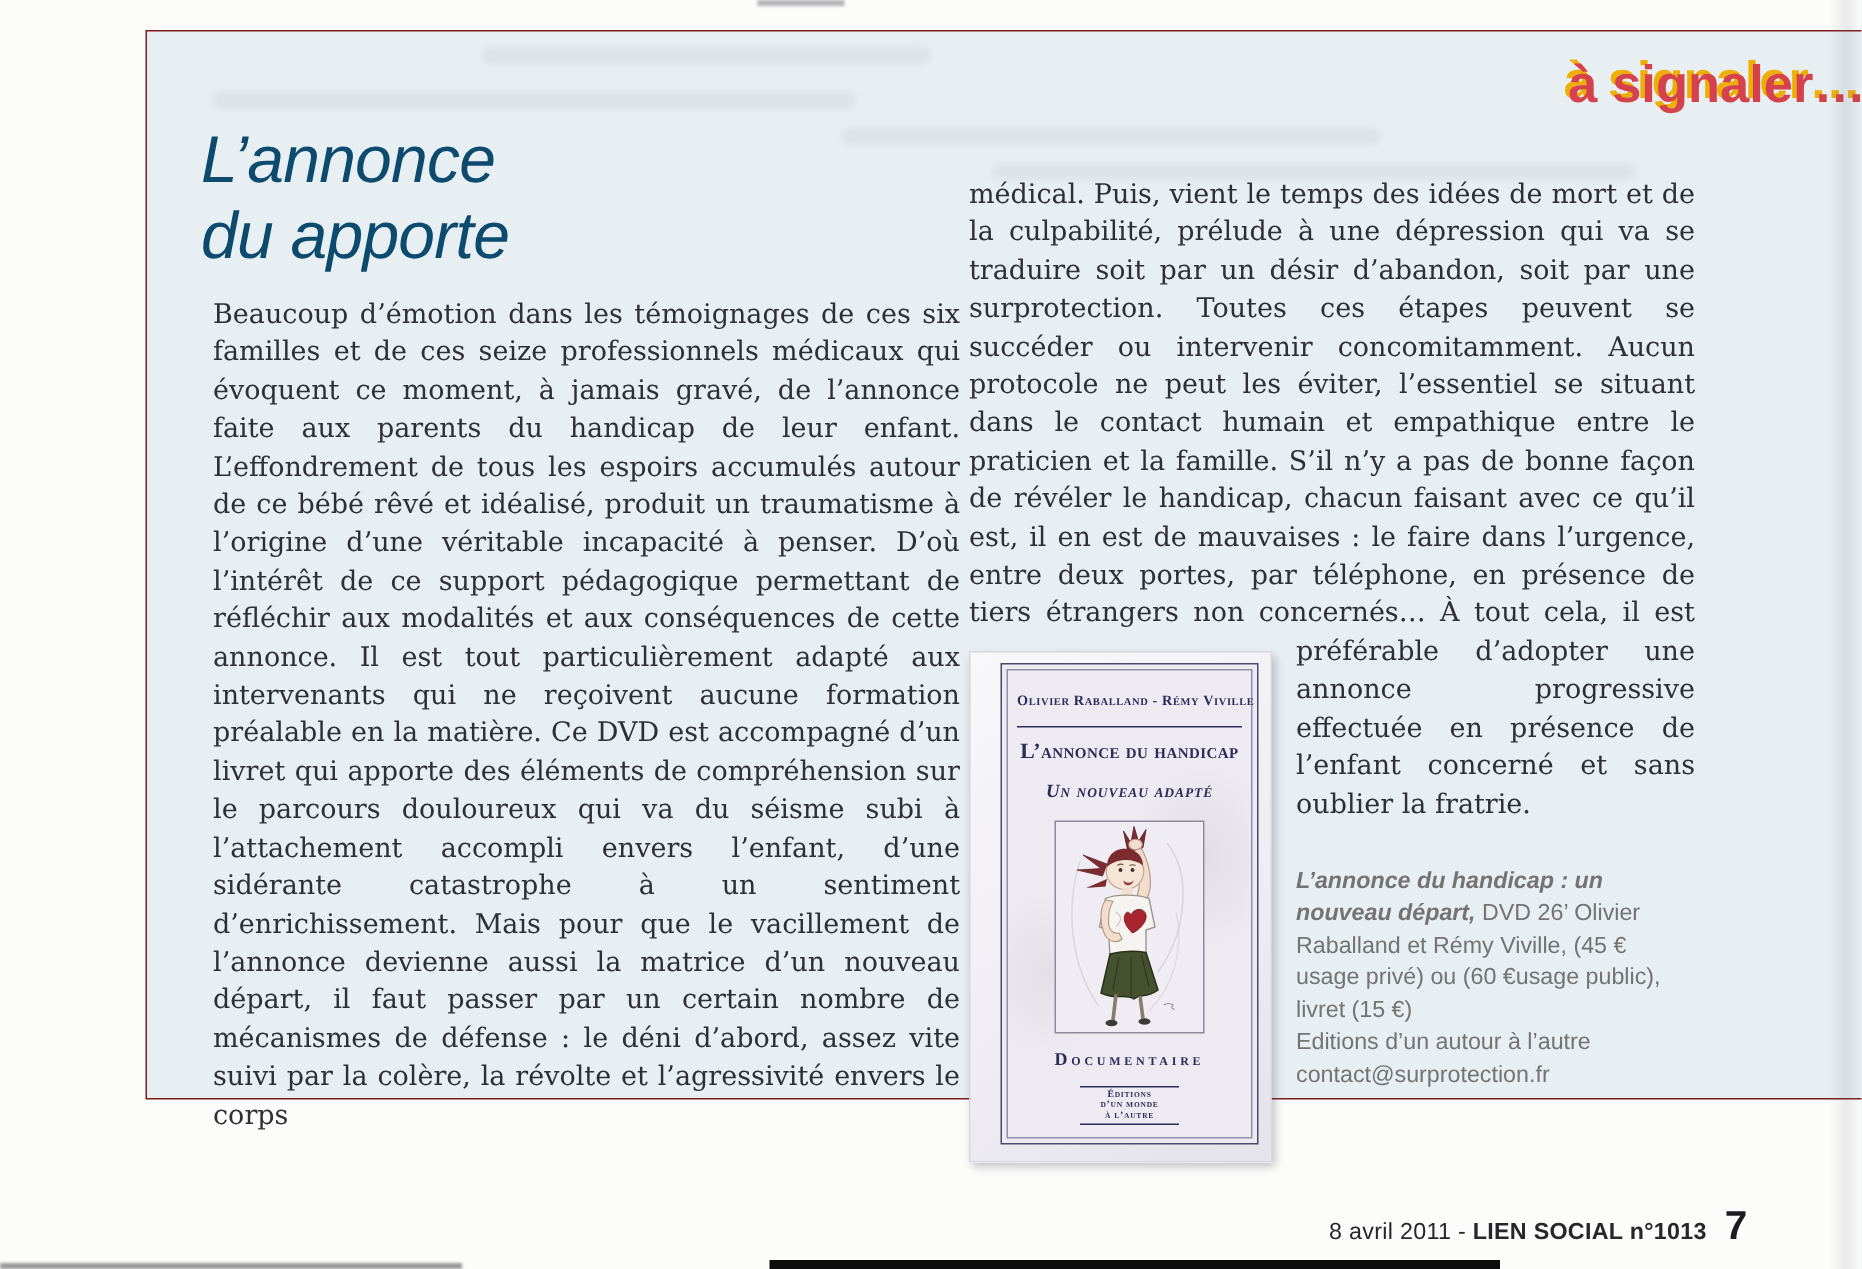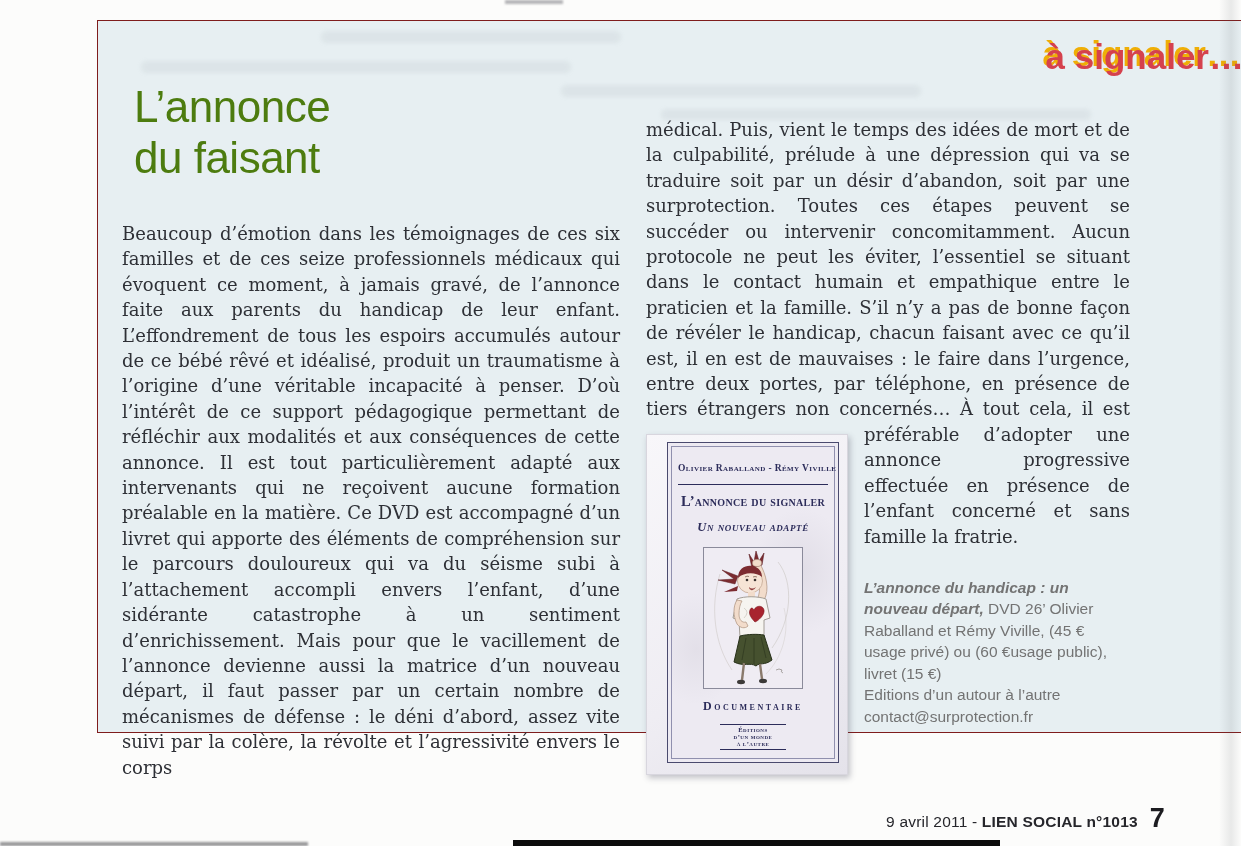--- a/index.html
+++ b/index.html
@@ -30,33 +30,33 @@
   
   .section-label {
     position:absolute; top:16px; right:28px;
     font-size:35px; font-weight:bold; letter-spacing:0;
     color:#d5414d;
     text-shadow:-3px -3px 0 #efae06;
   }
   .article-title {
     position:absolute; left:36px; top:60px;
     font-size:44px; line-height:51px; font-weight:400;
-    letter-spacing:-.5px; color:#4d7c0f;
+    letter-spacing:-.5px; color:#0c4a6e;font-style:italic;
   }
   .article-title span { display:block; }
 
   
   .col {
     position:absolute;
     font-family:"DejaVu Serif", serif;
     font-size:18px; line-height:25.4px;
     color:#2e3036;
     text-align:justify;
   }
-  .col-left  { left:24px;  top:176px; width:498px;margin-top:24px; }
+  .col-left  { left:44px;  top:176px; width:498px; }
   .col-right { left:548px; top:96px;  width:484px; }
 
   
   .dvd-float {
     float:left;
     width:202px;
     margin:12px 16px 6px 0;
   }
   .dvd-photo {
     background:linear-gradient(145deg,#f8f7fa 0%,#efedf3 60%,#e4e2ea 100%);
@@ -149,35 +149,35 @@
 
     <div class="bleed b1"></div>
     <div class="bleed b2"></div>
     <div class="bleed b3"></div>
     <div class="bleed b4"></div>
 
     <div class="section-label">à signaler…</div>
 
     <h1 class="article-title">
       <span>L’annonce</span>
-      <span>du faisant</span>
+      <span>du apporte</span>
     </h1>
 
     <div class="col col-left">Beaucoup d’émotion dans les témoignages de ces six familles et de ces seize professionnels médicaux qui évoquent ce moment, à jamais gravé, de l’annonce faite aux parents du handicap de leur enfant. L’effondrement de tous les espoirs accumulés autour de ce bébé rêvé et idéalisé, produit un traumatisme à l’origine d’une véritable incapacité à penser. D’où l’intérêt de ce support pédagogique permettant de réfléchir aux modalités et aux conséquences de cette annonce. Il est tout particulièrement adapté aux intervenants qui ne reçoivent aucune formation préalable en la matière. Ce DVD est accompagné d’un livret qui apporte des éléments de compréhension sur le parcours douloureux qui va du séisme subi à l’attachement accompli envers l’enfant, d’une sidérante catastrophe à un sentiment d’enrichissement. Mais pour que le vacillement de l’annonce devienne aussi la matrice d’un nouveau départ, il faut passer par un certain nombre de mécanismes de défense : le déni d’abord, assez vite suivi par la colère, la révolte et l’agressivité envers le corps</div>
 
     <div class="col col-right">
       <div class="body-text">
         <span>médical. Puis, vient le temps des idées de mort et de la culpabilité, prélude à une dépression qui va se traduire soit par un désir d’abandon, soit par une surprotection. Toutes ces étapes peuvent se succéder ou intervenir concomitamment. Aucun protocole ne peut les éviter, l’essentiel se situant dans le contact humain et empathique entre le praticien et la famille. S’il n’y a pas de bonne façon de révéler le handicap, chacun faisant avec ce qu’il est, il en est de mauvaises : le faire dans l’urgence, entre deux portes, par téléphone, en présence de tiers étrangers non concernés… À tout</span>
         <div class="dvd-float">
           <div class="dvd-photo">
             <div class="dvd-cover">
               <div class="dvd-frame">
                 <div class="dvd-authors">Olivier Raballand - Rémy Viville</div>
                 <div class="dvd-rule"></div>
-                <div class="dvd-title">L’annonce du signaler</div>
+                <div class="dvd-title">L’annonce du handicap</div>
                 <div class="dvd-subtitle">Un nouveau adapté</div>
                 <div class="dvd-art">
                   <svg width="98" height="140" viewBox="0 0 98 140" xmlns="http://www.w3.org/2000/svg">
 
                     <path d="M74,14 C90,34 88,72 68,100" stroke="#c7c2bd" stroke-width="1" fill="none" opacity=".55"></path>
                     <path d="M16,26 C6,58 10,96 28,122" stroke="#c7c2bd" stroke-width="1" fill="none" opacity=".5"></path>
                     <path d="M80,60 C86,84 78,110 62,126" stroke="#cfcac5" stroke-width="1" fill="none" opacity=".45"></path>
 
                     <path d="M60,52 C66,42 62,26 56,16 L51,18 C55,28 58,42 53,52 Z" fill="#f2dccb" stroke="#b59a88" stroke-width=".8"></path>
 
@@ -220,35 +220,35 @@
                 <div class="dvd-genre">Documentaire</div>
                 <div class="dvd-logo">
                   <div>Éditions</div>
                   <div>d’un monde</div>
                   <div>à l’autre</div>
                 </div>
               </div>
             </div>
           </div>
         </div>
-        <span>cela, il est préférable d’adopter une annonce progressive effectuée en présence de l’enfant concerné et sans famille la fratrie.</span>
+        <span>cela, il est préférable d’adopter une annonce progressive effectuée en présence de l’enfant concerné et sans oublier la fratrie.</span>
       </div>
 
       <div class="caption">
         <span class="caption-lead">L’annonce du handicap : un nouveau départ,</span>
         <span class="caption-details">DVD 26’ Olivier Raballand et Rémy Viville, (45 € usage privé) ou (60 €usage public), livret (15 €)</span>
         <div class="caption-publisher">Editions d’un autour à l’autre</div>
         <div class="caption-contact">contact@surprotection.fr</div>
       </div>
     </div>
 
   </div>
 
   <div class="footer">
-    <span class="date">9 avril 2011 - </span>
+    <span class="date">8 avril 2011 - </span>
     <span class="issue">LIEN SOCIAL n°1013</span>
     <span class="page-number">7</span>
   </div>
 
   <div class="artifact-bar-bottom"></div>
   <div class="artifact-smudge-left"></div>
   <div class="artifact-speck-top"></div>
   <div class="artifact-edge-right"></div>
 
 </div>

